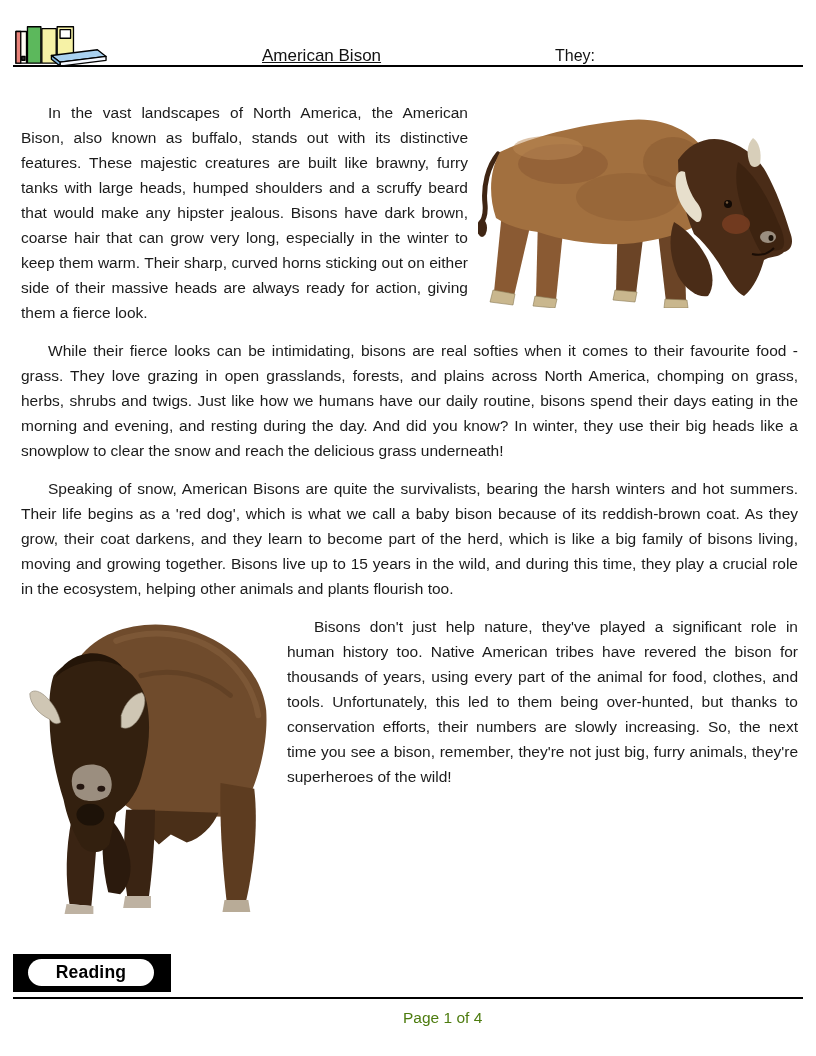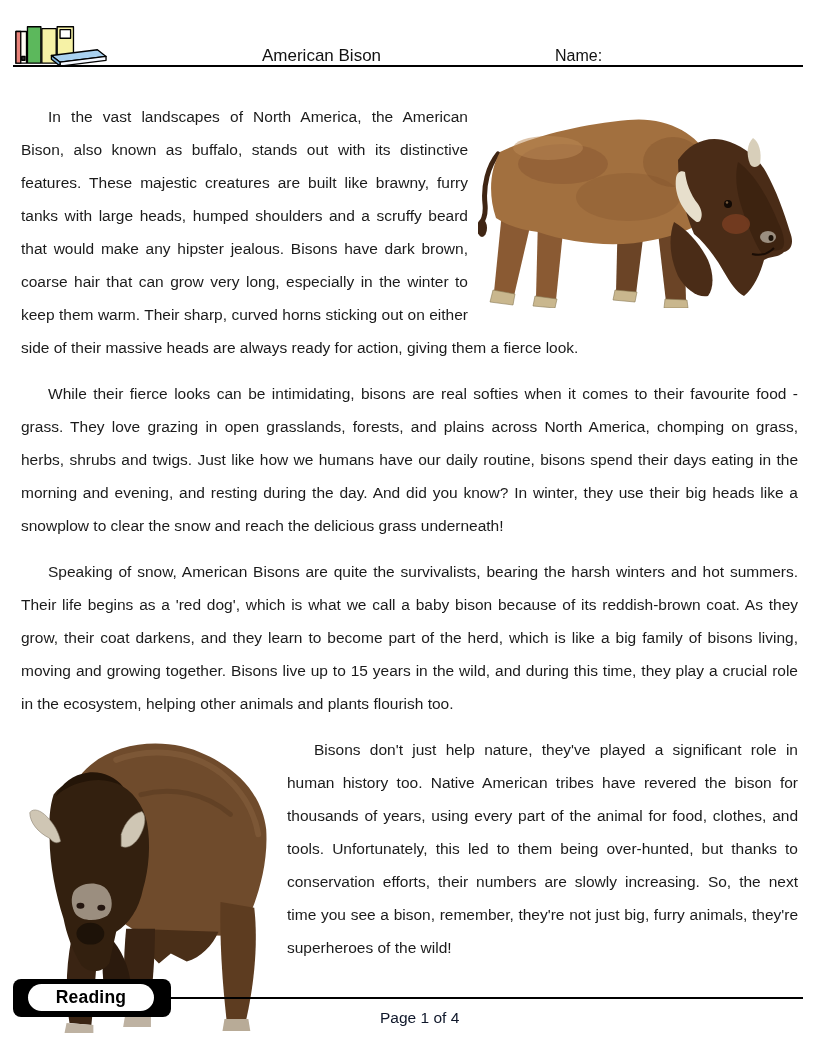--- a/index.html
+++ b/index.html
@@ -2,45 +2,45 @@
 <html style="--rule: #000000; --badge-bg: #000000; --badge-pill: #ffffff; --bison-light-coat: #a2703f; --bison-mid-coat: #6b4426; --bison-hind-leg: #8a5a33; --bison-dark-coat: #4a2c17; --bison-front-body: #6f4b2c; --bison-front-head: #33200f; --horn: #e7dfcc; --hoof: #c9b78e; --muzzle-gray: #9b8e7f; --book-red: #e8837a; --book-green: #5cb85c; --book-yellow: #f6f2a6; --book-blue: #a9d1f0;"><head>
 <meta charset="utf-8">
 <style>
   html,body{margin:0;padding:0;background:#fff;}
   .page{
     position:relative;width:816px;height:1056px;background:#fff;
     font-family:"Liberation Sans",sans-serif;color:#1b1b1b;overflow:hidden;
   }
   
   .logo{position:absolute;left:13px;top:21px;width:96px;height:46px;}
-  .page-title{position:absolute;left:262px;top:46px;font-size:17px;color:#111;}
+  .page-title{position:absolute;left:262px;top:46px;font-size:17px;color:#111;text-decoration:underline;}
   .name-label{position:absolute;left:555px;top:47px;font-size:16px;color:#111;}
   .name-area{position:absolute;left:608px;top:44px;width:194px;height:22px;}
   .header-rule{position:absolute;left:13px;top:65px;width:790px;border-top:2.6px solid var(--rule,#000);}
   
   .article{
     position:absolute;left:21px;top:100px;width:777px;
-    font-size:15.5px;line-height:33px;text-align:justify;color:#1b1b1b;
+    font-size:15.5px;line-height:25px;text-align:justify;color:#1b1b1b;
   }
   .para{margin:0 0 13px 0;text-indent:27px;}
   .para:last-child{margin-bottom:8px;}
   .img-float{display:block;}
   .img-float.right{float:right;margin:2px 0 12px 10px;}
   .img-float.left{float:left;margin:2px 16px 6px 0;}
   .img-float svg{display:block;}
   
   .footer-rule{position:absolute;left:13px;top:997px;width:790px;border-top:2.4px solid var(--rule,#000);}
-  .badge-box{position:absolute;left:13px;top:979px;width:158px;height:38px;background:var(--badge-bg,#000);border-radius:8px;}
+  .badge-box{position:absolute;left:13px;top:954px;width:158px;height:38px;background:var(--badge-bg,#000);}
   .badge-pill{
     position:absolute;left:15px;top:5px;width:126px;height:27px;background:var(--badge-pill,#fff);
     border-radius:14px;display:flex;align-items:center;justify-content:center;
     font-weight:bold;font-size:17.5px;color:#000;letter-spacing:0.2px;
   }
   .website{position:absolute;left:178px;top:1013px;font-size:15px;color:#161616;text-decoration:none;}
-  .page-num{position:absolute;left:380px;top:1009px;font-size:15.5px;color:#0f172a;}
+  .page-num{position:absolute;left:403px;top:1009px;font-size:15.5px;color:#4d7c0f;}
 </style>
 </head>
 <body>
 
 <div class="page">
 
   <svg class="logo" viewBox="0 0 100 48" aria-hidden="true">
 
     <g stroke="#000" stroke-width="1.4" stroke-linejoin="round">
       <rect x="3" y="11" width="11" height="33" fill="#fffdf5"></rect>
@@ -53,21 +53,21 @@
     </g>
 
     <g stroke="#000" stroke-width="1.4" stroke-linejoin="round">
       <polygon points="40,36 88,30 97,37 49,43" fill="var(--book-blue,#a9d1f0)"></polygon>
       <polygon points="49,43 97,37 97,41 49,47" fill="#f4f8ff"></polygon>
       <polygon points="40,36 40,40 49,47 49,43" fill="#7fb4de"></polygon>
     </g>
   </svg>
 
   <div class="page-title">American Bison</div>
-  <div class="name-label">Name:</div>
+  <div class="name-label">They:</div>
   <div class="name-area"></div>
   <div class="header-rule"></div>
 
   <div class="article">
 
     <p class="para">
       <span class="img-float right">
         <svg width="320" height="206" viewBox="0 0 320 206" aria-hidden="true">
           <g>
 

